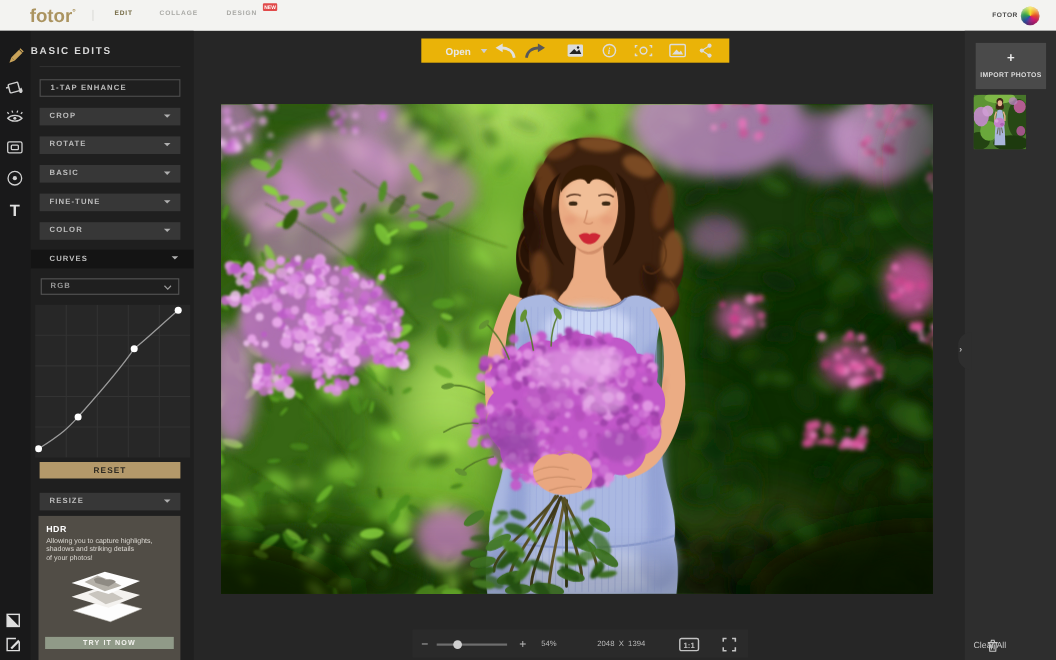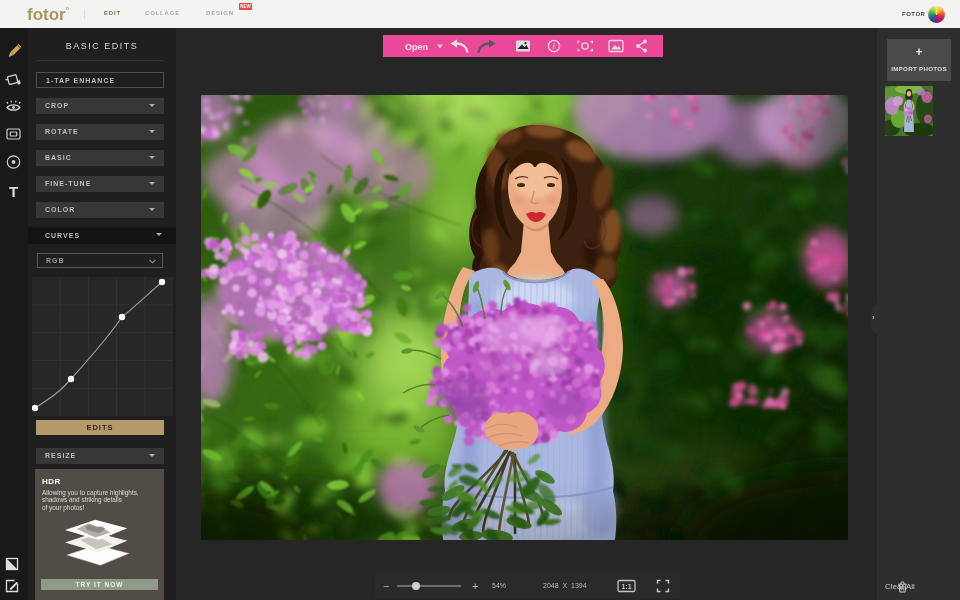--- a/index.html
+++ b/index.html
@@ -22,22 +22,22 @@
 #fotor-r { left:902px; top:11px; font-size:6px; color:#4a4a4a; letter-spacing:0.5px; font-weight:bold;}
 #cwheel { left:928px; top:6px; width:17px; height:17px; border-radius:50%;
   background:conic-gradient(from 0deg, #f2e32e, #f2a32a 45deg, #e4442c 90deg, #d41a74 135deg, #8c2d8c 185deg, #2c52a8 225deg, #2e9e4f 280deg, #8fc93c 325deg, #f2e32e 360deg);
   box-shadow: inset 0 2px 3px rgba(255,255,255,.45), inset 0 -2px 3px rgba(0,0,0,.25); }
 
 
 #iconstrip { left:0; top:28px; width:28px; height:572px; background:#19191a; }
 
 
 #lpanel { left:28px; top:28px; width:148px; height:572px; background:#1f1f1f; }
-#ptitle { left:28px; top:41px; width:148px; text-align:center; color:#d8d8d8;
-  font-size:9px; letter-spacing:1.5px; font-weight:normal; }
+#ptitle { left:28px; top:41px; width:148px; text-align:left; color:#d8d8d8;
+  font-size:9px; letter-spacing:1.5px; font-weight:bold; }
 #ptitle-line { left:36px; top:60px; width:128px; height:1px; background:#303030; }
 .pbtn { left:36px; width:128px; height:16px; background:#373737; color:#bdbdbd;
   font-size:7px; letter-spacing:1px; font-weight:bold; line-height:16px; padding-left:9px; }
 .pbtn .car { position:absolute; right:9px; top:6px; width:0; height:0;
   border-left:3px solid transparent; border-right:3px solid transparent; border-top:3.5px solid #b0b0b0; }
 #b-tap { background:transparent; border:1px solid #4e4e4e; color:#bdbdbd; }
 #b-curves { left:28px; width:148px; background:#141414; padding-left:17px; height:17px; line-height:17px;}
 #b-curves .car { right:14px; }
 #rgbbox { left:37px; top:253px; width:126px; height:15px; border:1px solid #565656;
   color:#9a9a9a; font-size:7px; letter-spacing:1px; line-height:13px; padding-left:8px; font-weight:bold;}
@@ -50,21 +50,21 @@
 #hdr-t { left:42px; top:477px; font-size:8px; color:#fff; font-weight:bold; letter-spacing:0.5px; }
 #hdr-p { left:42px; top:489px; width:118px; font-size:6.4px; line-height:7.4px; color:#dddad4; }
 #tryit { left:41px; top:579px; width:117px; height:11px; background:#909a88; color:#f2f2ee;
   font-size:6.5px; font-weight:bold; letter-spacing:1px; text-align:center; line-height:11px; }
 
 
 #curvegrid { left:32px; top:277px; width:141px; height:139px; background:#272727; }
 
 
 #canvas { left:176px; top:28px; width:701px; height:572px; background:#262626; }
-#toolbar { left:383px; top:35px; width:280px; height:22px; background:#ec4899; }
+#toolbar { left:383px; top:35px; width:280px; height:22px; background:#eab308; }
 #photo { left:201px; top:95px; width:647px; height:445px; background:#3a5a28; filter:saturate(1.12) contrast(1.06) brightness(0.97); }
 
 
 #bottombar { left:375px; top:572px; width:305px; height:26px; background:#2a2a2a; }
 .bc { color:#b9b9b9; font-size:9px; }
 #zslider { left:397px; top:585px; width:64px; height:1.5px; background:#6e6e6e; }
 #zdot { left:412px; top:582px; width:8px; height:8px; border-radius:50%; background:#cfcfcf; }
 
 
 #rpanel { left:877px; top:28px; width:83px; height:572px; background:#2e2e2e; }
@@ -2087,21 +2087,21 @@
         <path d="M28.2 0V139 M56.4 0V139 M84.6 0V139 M112.8 0V139"></path>
         <path d="M0 27.8H141 M0 55.6H141 M0 83.4H141 M0 111.2H141"></path>
       </g>
       <path d="M3 131 C 25 117, 30 112, 39 102 C 55 84, 75 62, 90 40 C 105 28, 118 15, 130 5" fill="none" stroke="#9a9a9a" stroke-width="1.2"></path>
       <circle cx="3" cy="131" r="3.2" fill="#fff"></circle>
       <circle cx="39" cy="102" r="3.2" fill="#fff"></circle>
       <circle cx="90" cy="40" r="3.2" fill="#fff"></circle>
       <circle cx="130" cy="5" r="3.2" fill="#fff"></circle>
     </svg>
   </div>
-  <div id="resetbtn" class="abs">EDITS</div>
+  <div id="resetbtn" class="abs">RESET</div>
   <div id="b-resize" class="abs pbtn">RESIZE<span class="car"></span></div>
   <div id="hdrbox" class="abs"></div>
   <div id="hdr-t" class="abs">HDR</div>
   <div id="hdr-p" class="abs">Allowing you to capture highlights,<br>shadows and striking details<br>of your photos!</div>
   <div class="abs" style="left:60px; top:516px; width:74px; height:53px;">
     <svg width="74" height="53" viewBox="0 0 88 62">
       <g>
         <path d="M44 34 L82 44 L48 58 L8 46 Z" fill="#fdfdfd"></path>
         <path d="M44 34 L82 44 L48 58 L8 46 Z" fill="none" stroke="#b9b5ae" stroke-width="0.6"></path>
         <path d="M42 19 L80 29 L46 43 L6 31 Z" fill="#f4f2ef"></path>

